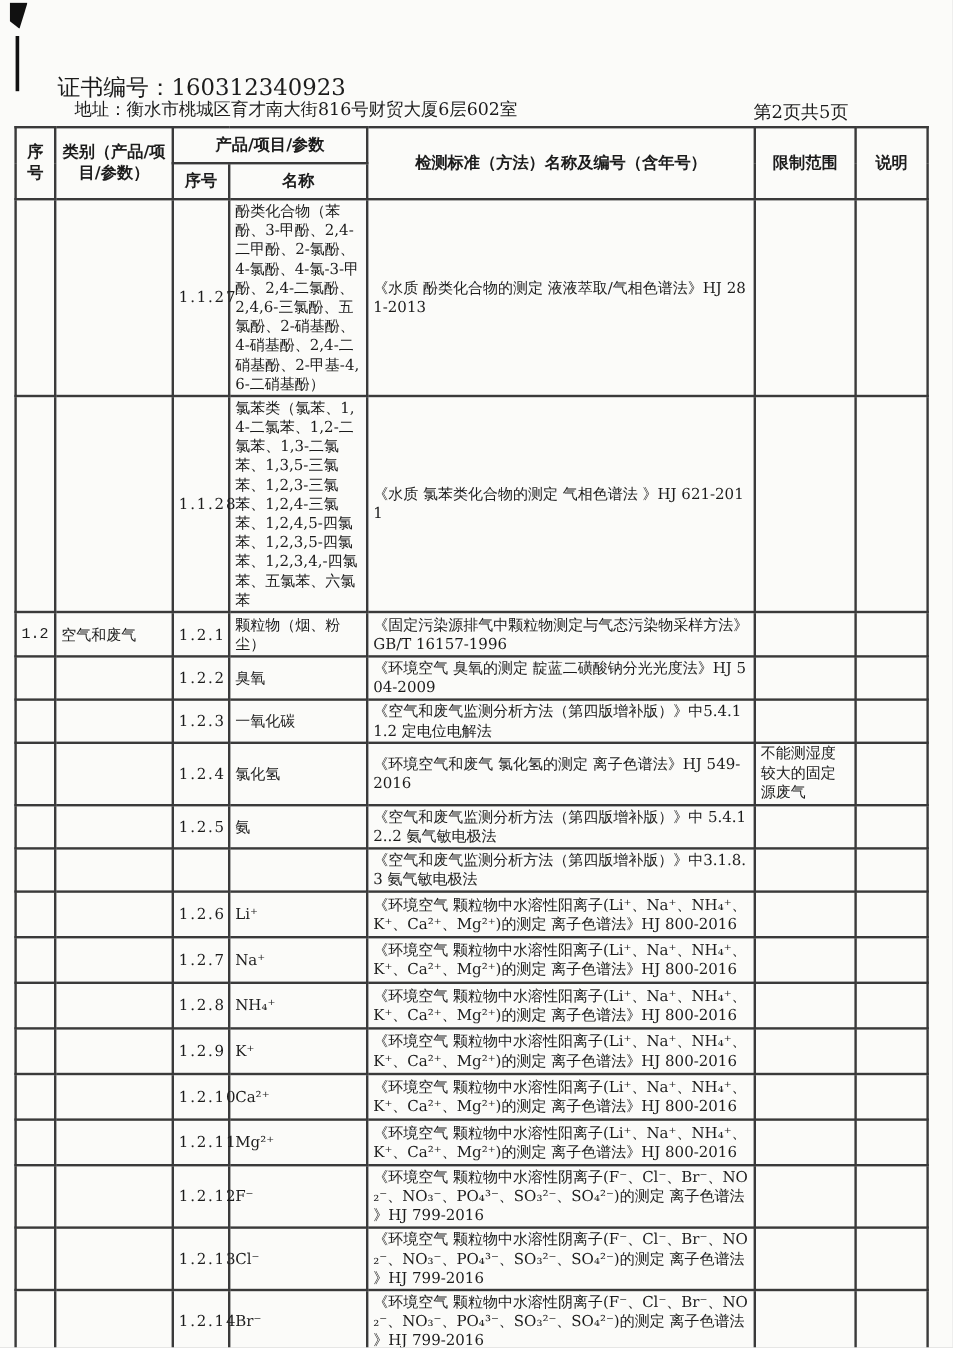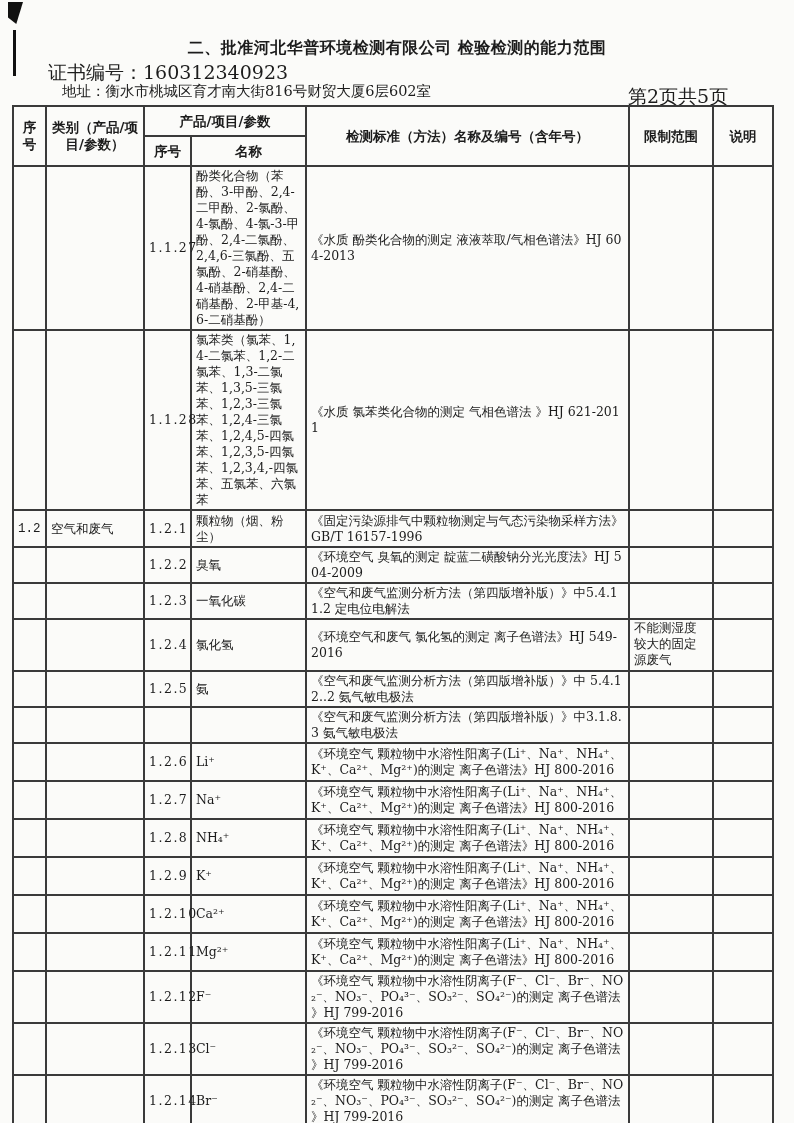--- a/index.html
+++ b/index.html
@@ -15,21 +15,21 @@
     clip-path:polygon(0 0,100% 0,55% 100%,0 70%); }
   .artifact-dash { left:13px; top:30px; width:3px; height:46px; }
 
   .doc-title {
     position:absolute; top:38px; left:0; right:0; text-align:center;
     font-family:"DejaVu Sans","Liberation Sans",sans-serif;
     font-weight:700; font-size:16px; letter-spacing:0.5px;
   }
   .cert-line { position:absolute; top:60px; left:48px; font-size:19px; }
   .addr-line { position:absolute; top:82px; left:62px; font-size:14.5px; }
-  .page-num  { position:absolute; top:84px; left:628px; font-size:19px;text-align:center; }
+  .page-num  { position:absolute; top:84px; left:628px; font-size:15px;text-align:center; }
 
   table.cap-table {
     position:absolute; top:105px; left:12px; width:760px;
     border-collapse:collapse; table-layout:fixed;
   }
   .cap-table th, .cap-table td {
     border:2px solid #3a3a3a; padding:1px 4px;
     vertical-align:middle; overflow:visible;
   }
   .cap-table thead th {
@@ -47,21 +47,20 @@
   .td-limit { text-align:left; font-size:12px; line-height:14px; word-break:break-all; padding:1px 3px;font-family:Liberation Mono, monospace; }
   .td-note  { text-align:left; }
 </style>
 </head>
 <body>
 
 <div class="page">
   <div class="artifact artifact-corner"></div>
   <div class="artifact artifact-dash"></div>
 
-  <div class="doc-title">二、批准河北华普环境检测有限公司 检验检测的能力范围</div>
   <div class="cert-line">证书编号：160312340923</div>
   <div class="addr-line">地址：衡水市桃城区育才南大街816号财贸大厦6层602室</div>
   <div class="page-num">第2页共5页</div>
 
   <table class="cap-table">
     <colgroup>
       <col style="width:33px">
         <col style="width:98px">
         <col style="width:47px">
       <col style="width:115px">
@@ -82,21 +81,21 @@
         <th>序号</th>
         <th>名称</th>
       </tr>
     </thead>
     <tbody id="table-body">
         <tr style="height: 128px;">
       <td class="td-seq"></td>
       <td class="td-cat"></td>
       <td class="td-subseq">1.1.27</td>
       <td class="td-name">酚类化合物（苯酚、3-甲酚、2,4-二甲酚、2-氯酚、4-氯酚、4-氯-3-甲酚、2,4-二氯酚、2,4,6-三氯酚、五氯酚、2-硝基酚、4-硝基酚、2,4-二硝基酚、2-甲基-4,6-二硝基酚）</td>
-      <td class="td-std">《水质 酚类化合物的测定 液液萃取/气相色谱法》HJ 604-2013</td>
+      <td class="td-std">《水质 酚类化合物的测定 液液萃取/气相色谱法》HJ 281-2013</td>
       <td class="td-limit"></td>
       <td class="td-note"></td>
     </tr>
         <tr style="height: 153px;">
       <td class="td-seq"></td>
       <td class="td-cat"></td>
       <td class="td-subseq">1.1.28</td>
       <td class="td-name">氯苯类（氯苯、1,4-二氯苯、1,2-二氯苯、1,3-二氯苯、1,3,5-三氯苯、1,2,3-三氯苯、1,2,4-三氯苯、1,2,4,5-四氯苯、1,2,3,5-四氯苯、1,2,3,4,-四氯苯、五氯苯、六氯苯</td>
       <td class="td-std">《水质 氯苯类化合物的测定 气相色谱法 》HJ 621-2011</td>
       <td class="td-limit"></td>

